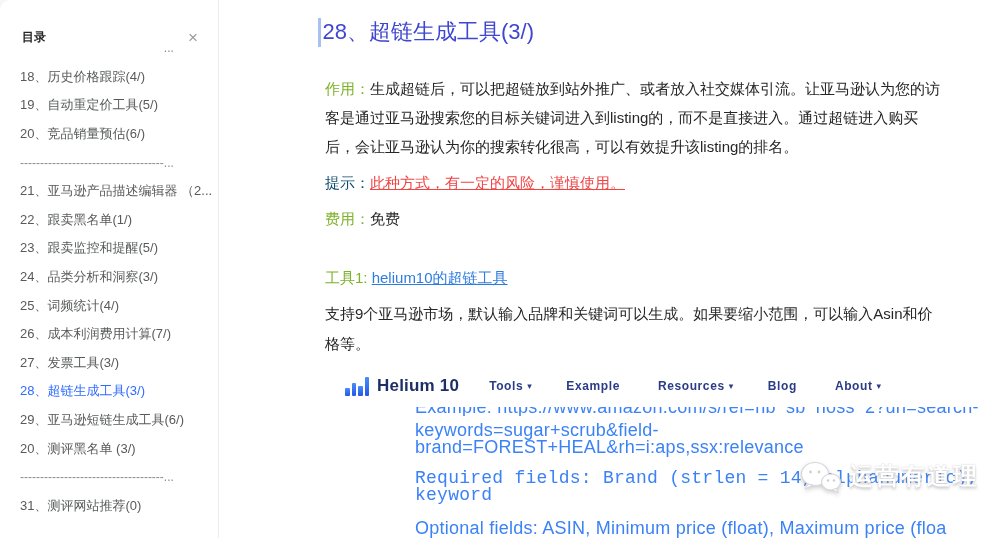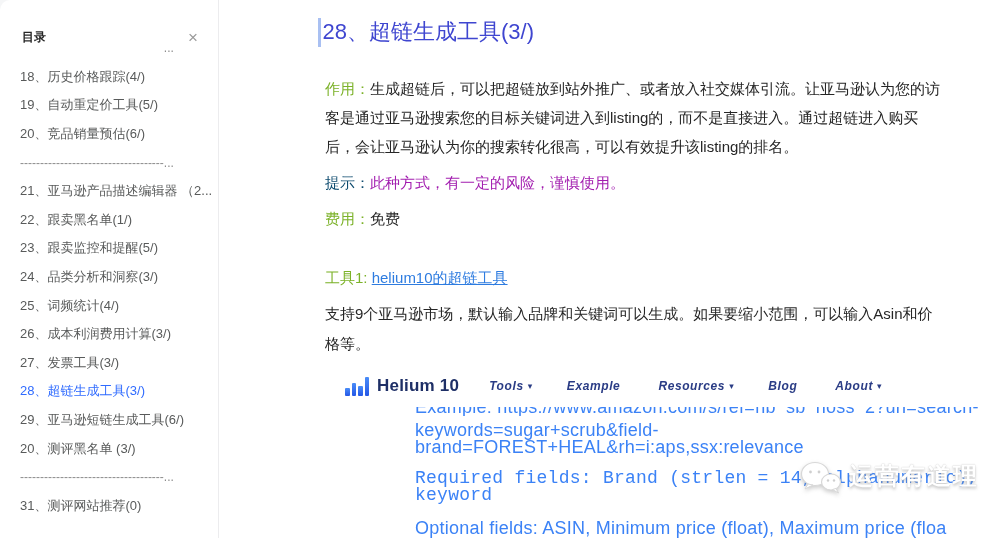--- a/index.html
+++ b/index.html
@@ -23,34 +23,34 @@
   .caret{width:2.5px;height:29px;background:#a9c0f2;margin-right:2px;}
   .para{font-size:15px;line-height:29px;color:#262626;width:690px;margin:7px;}
   .pre{white-space:pre-line;}
   .p1{margin-top:24px;}
   .p-tip{margin-top:6px;}
   .p-fee{margin-top:5px;}
   .h-tool{margin-top:30px;}
   .p2{margin-top:4px;line-height:30px;}
   .lbl-green{color:#7cb229;}
   .lbl-purple{color:#0c4a6e;}
-  .txt-orange{color:#a21caf;}
+  .txt-orange{color:#ef4444;text-decoration:underline;}
   .link{color:#2e7ce0;text-decoration:underline;cursor:pointer;}
   
   .shot{margin-top:12px;margin-left:27px;position:relative;}
   .h10bar{display:flex;align-items:center;height:30px;}
   .h10logo{display:flex;align-items:flex-end;gap:2px;height:20px;margin-right:8px;}
   .h10logo i{display:block;width:4.5px;border-radius:1px;background:linear-gradient(180deg,#4a8df8,#2457e6);}
   .h10logo i:nth-child(1){height:8px;}
   .h10logo i:nth-child(2){height:13px;}
   .h10logo i:nth-child(3){height:10px;}
   .h10logo i:nth-child(4){height:19px;}
   .h10name{font-size:17px;font-weight:700;color:#1e2f66;letter-spacing:.2px;}
   .h10nav{display:flex;align-items:center;margin-left:30px;gap:34px;}
-  .h10nav .nav-item{font-size:12px;font-weight:700;color:#2a3c85;letter-spacing:.6px;cursor:pointer;display:flex;align-items:center;gap:4px;font-style:italic;}
+  .h10nav .nav-item{font-size:12px;font-weight:700;color:#2a3c85;letter-spacing:.6px;cursor:pointer;display:flex;align-items:center;gap:4px;}
   .h10nav .dd{font-size:9px;}
   .gray{font-size:18px;color:#3b82f6;letter-spacing:.25px;line-height:17px;padding-left:70px;}
   .clipline{height:9px;overflow:hidden;margin-top:6px;}
   .clipline div{margin-top:-8px;}
   .kwline{margin-top:6px;}
   .reqline{margin-top:14px;font-family:Liberation Mono, monospace;}
   .optline{margin-top:16px;}
   .brandrow{margin-top:18px;padding-left:70px;display:flex;align-items:flex-start;}
   .brandbox{width:128px;height:26px;border:1px solid #d5d8dc;border-radius:2px;background:#fff;
     font-size:12px;color:#8e939b;letter-spacing:.3px;padding:0 0 0 10px;display:flex;align-items:center;}
@@ -75,21 +75,21 @@
     <div class="toc-row toc-div clip">------------------------------------...</div>
     <div class="toc-row">18、历史价格跟踪(4/)</div>
     <div class="toc-row">19、自动重定价工具(5/)</div>
     <div class="toc-row">20、竞品销量预估(6/)</div>
     <div class="toc-row toc-div">------------------------------------...</div>
     <div class="toc-row">21、亚马逊产品描述编辑器 （2...</div>
     <div class="toc-row">22、跟卖黑名单(1/)</div>
     <div class="toc-row">23、跟卖监控和提醒(5/)</div>
     <div class="toc-row">24、品类分析和洞察(3/)</div>
     <div class="toc-row">25、词频统计(4/)</div>
-    <div class="toc-row">26、成本利润费用计算(3/)</div>
+    <div class="toc-row">26、成本利润费用计算(7/)</div>
     <div class="toc-row">27、发票工具(3/)</div>
     <div class="toc-row active">28、超链生成工具(3/)</div>
     <div class="toc-row">29、亚马逊短链生成工具(6/)</div>
     <div class="toc-row">20、测评黑名单 (3/)</div>
     <div class="toc-row toc-div">------------------------------------...</div>
     <div class="toc-row">31、测评网站推荐(0)</div>
   </div>
 </div>
 
 <div class="content">

